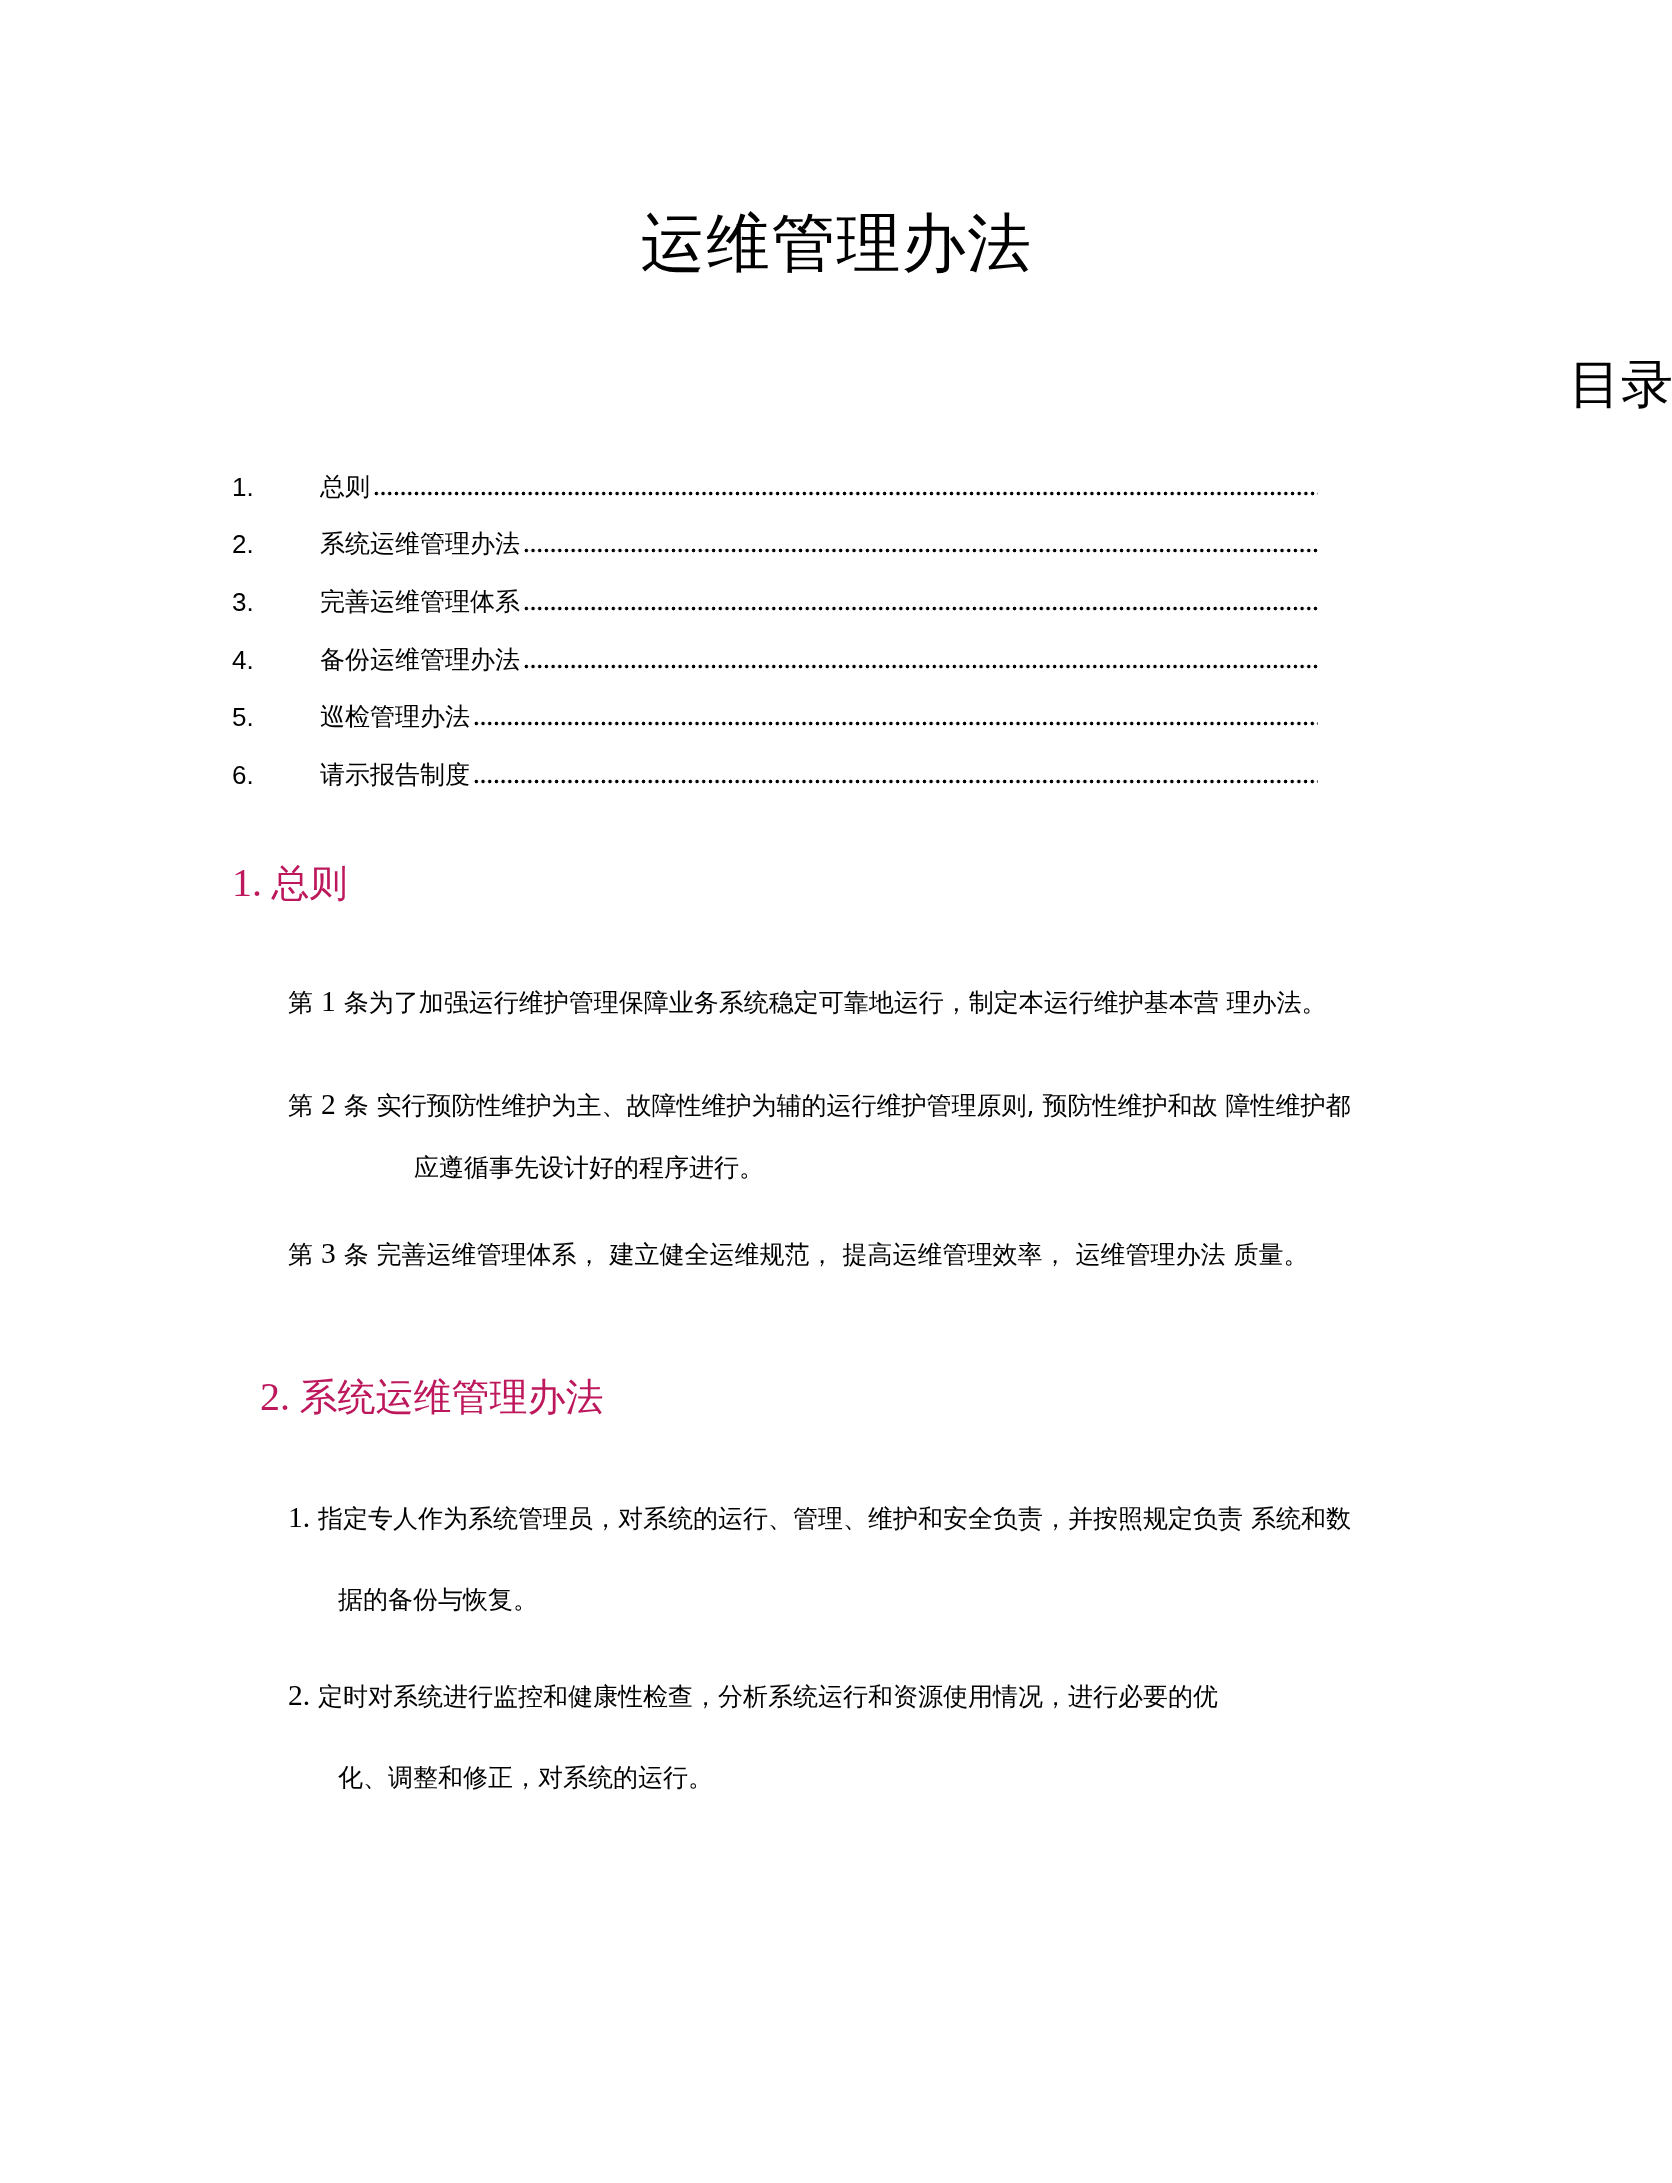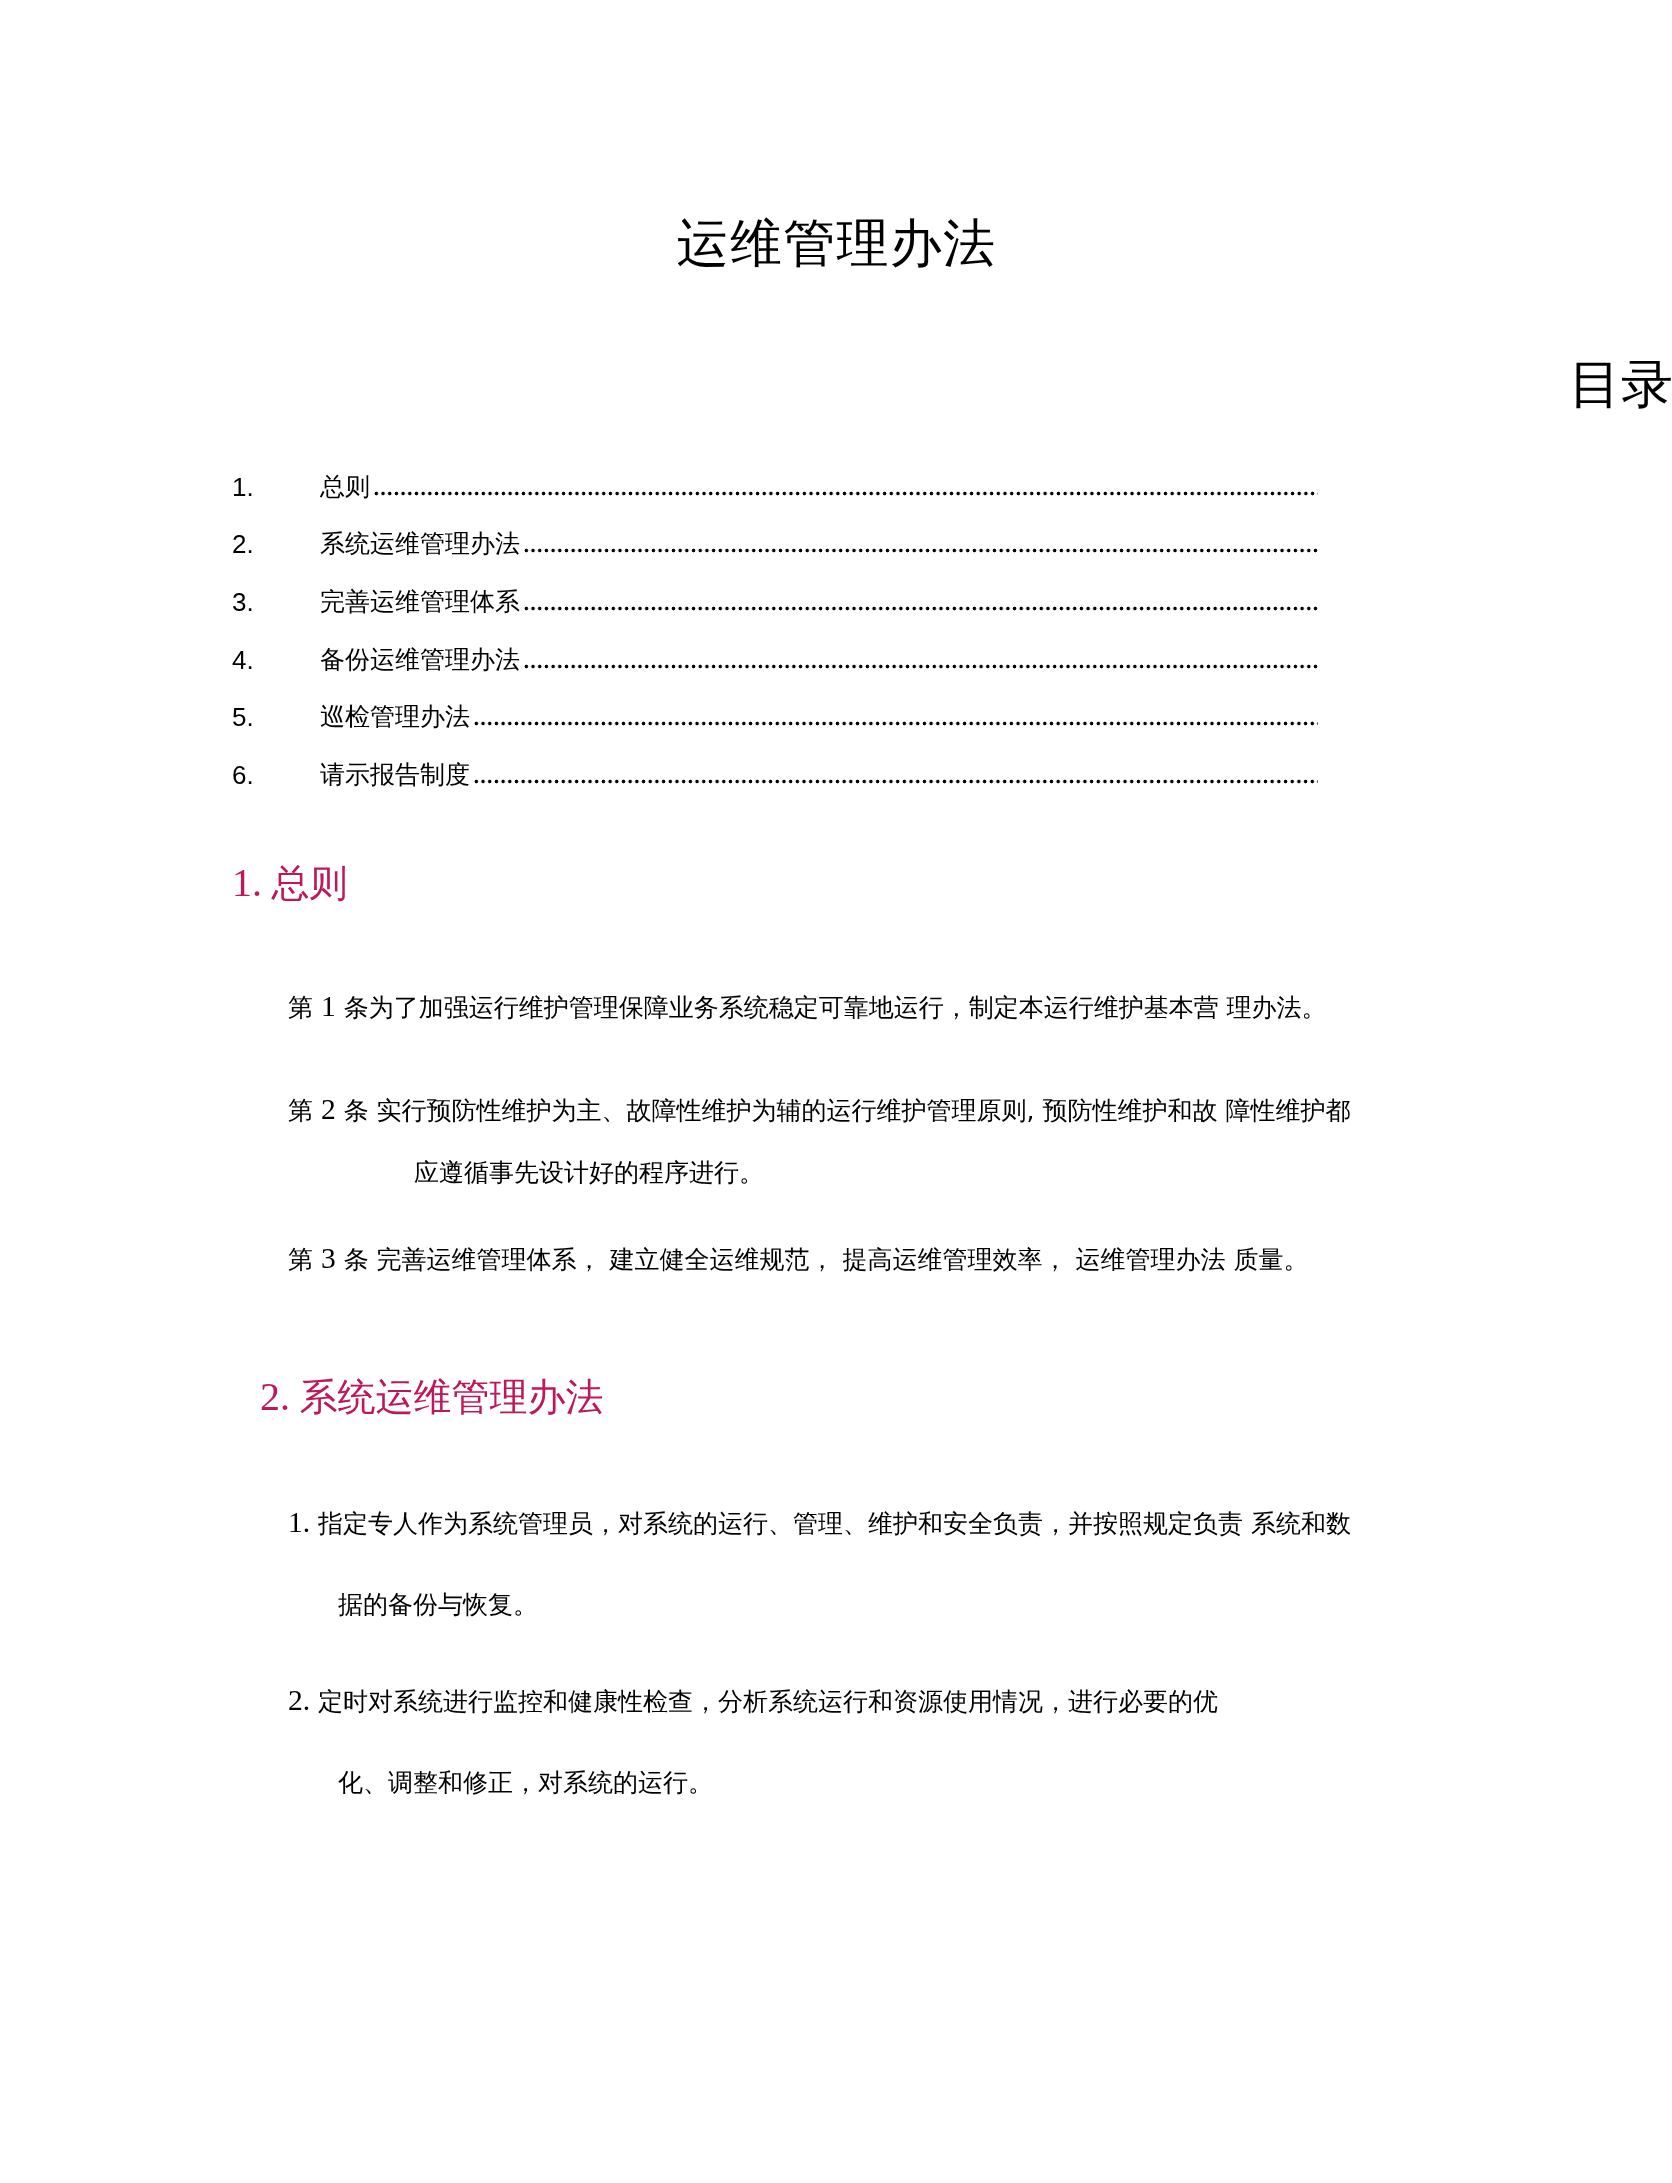--- a/index.html
+++ b/index.html
@@ -13,21 +13,21 @@
       position: relative;
       overflow: hidden;
       font-family: "DejaVu Sans", "Liberation Sans", sans-serif;
       color: #000000;
     }
     .abs { position: absolute; white-space: nowrap; }
 
     .doc-title {
       left: 0; width: 1673px; top: 206px;
       text-align: center;
-      font-size: 52px;
+      font-size: 64px;
       line-height: 74px;
       letter-spacing: 1.3px;
     }
     .toc-title {
       left: 0; width: 1673px; top: 347px;
       text-align: right;
       font-size: 52px;
       line-height: 74px;
     }
 
@@ -66,21 +66,21 @@
       color: #be185d;
     }
     .section-heading .num {
       font-family: "Liberation Serif", serif;
       font-size: 40px;
       margin-right: 9.4px;
     }
 
     .para {
       font-size: 25px;
-      line-height: 44px;
+      line-height: 34px;
     }
     .para .art-num {
       font-family: "Liberation Serif", serif;
       font-size: 29.5px;
     }
     .list-num {
       font-family: "Liberation Serif", serif;
       font-size: 29.5px;
     }
   </style>

